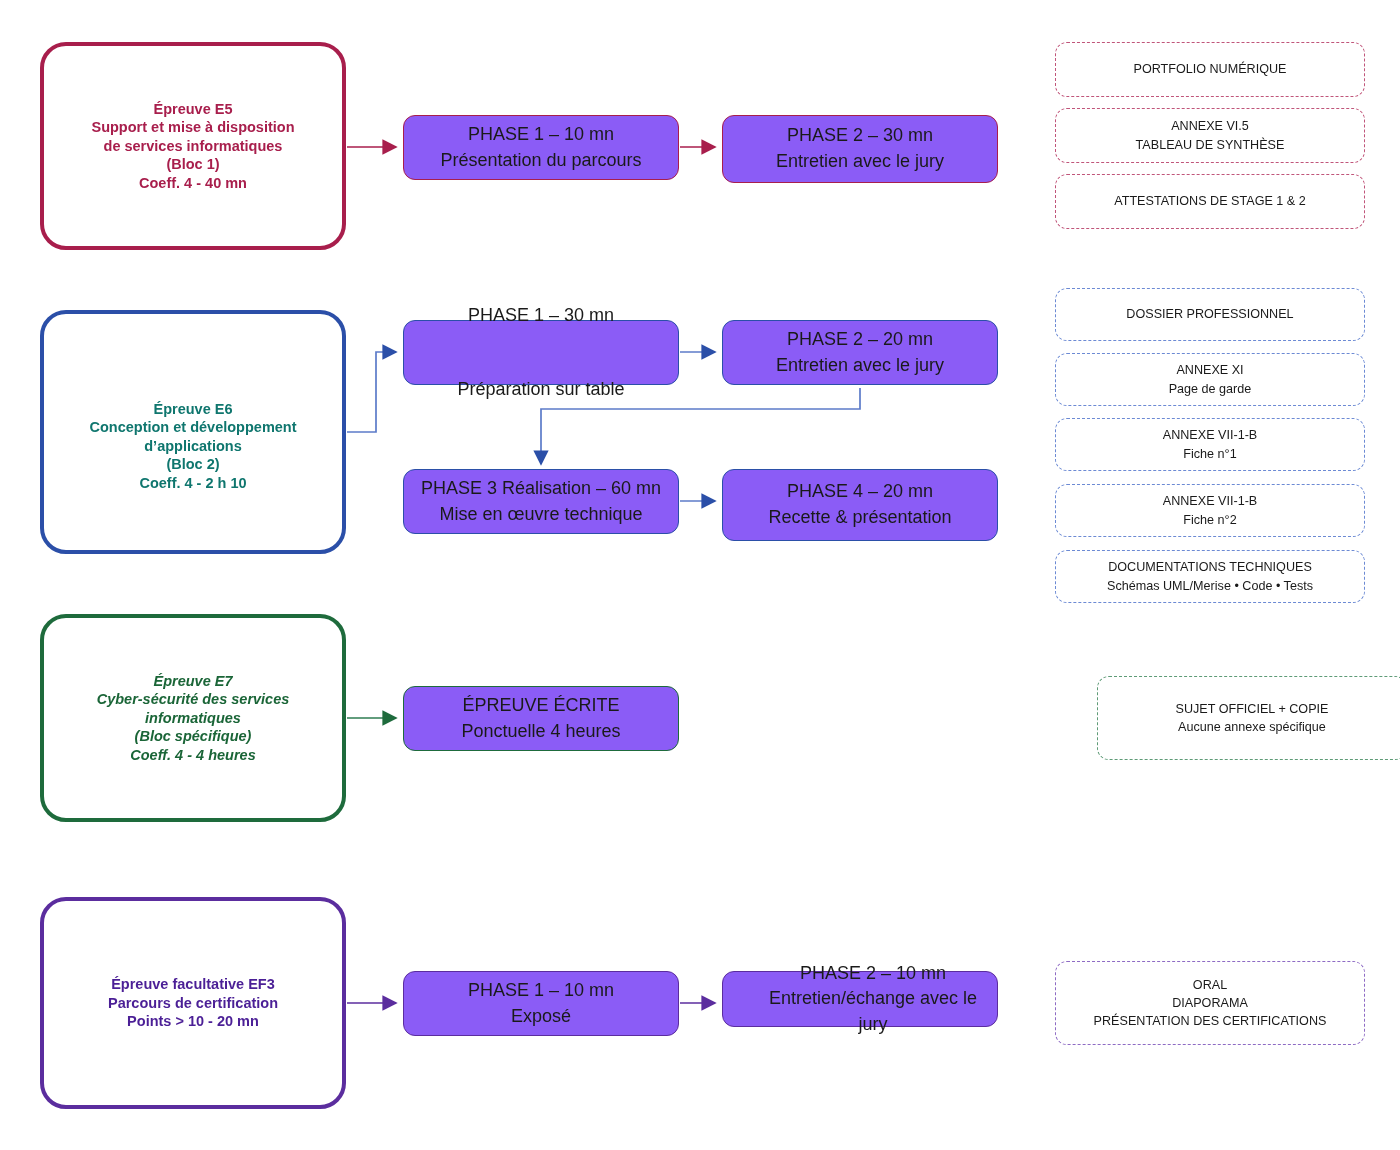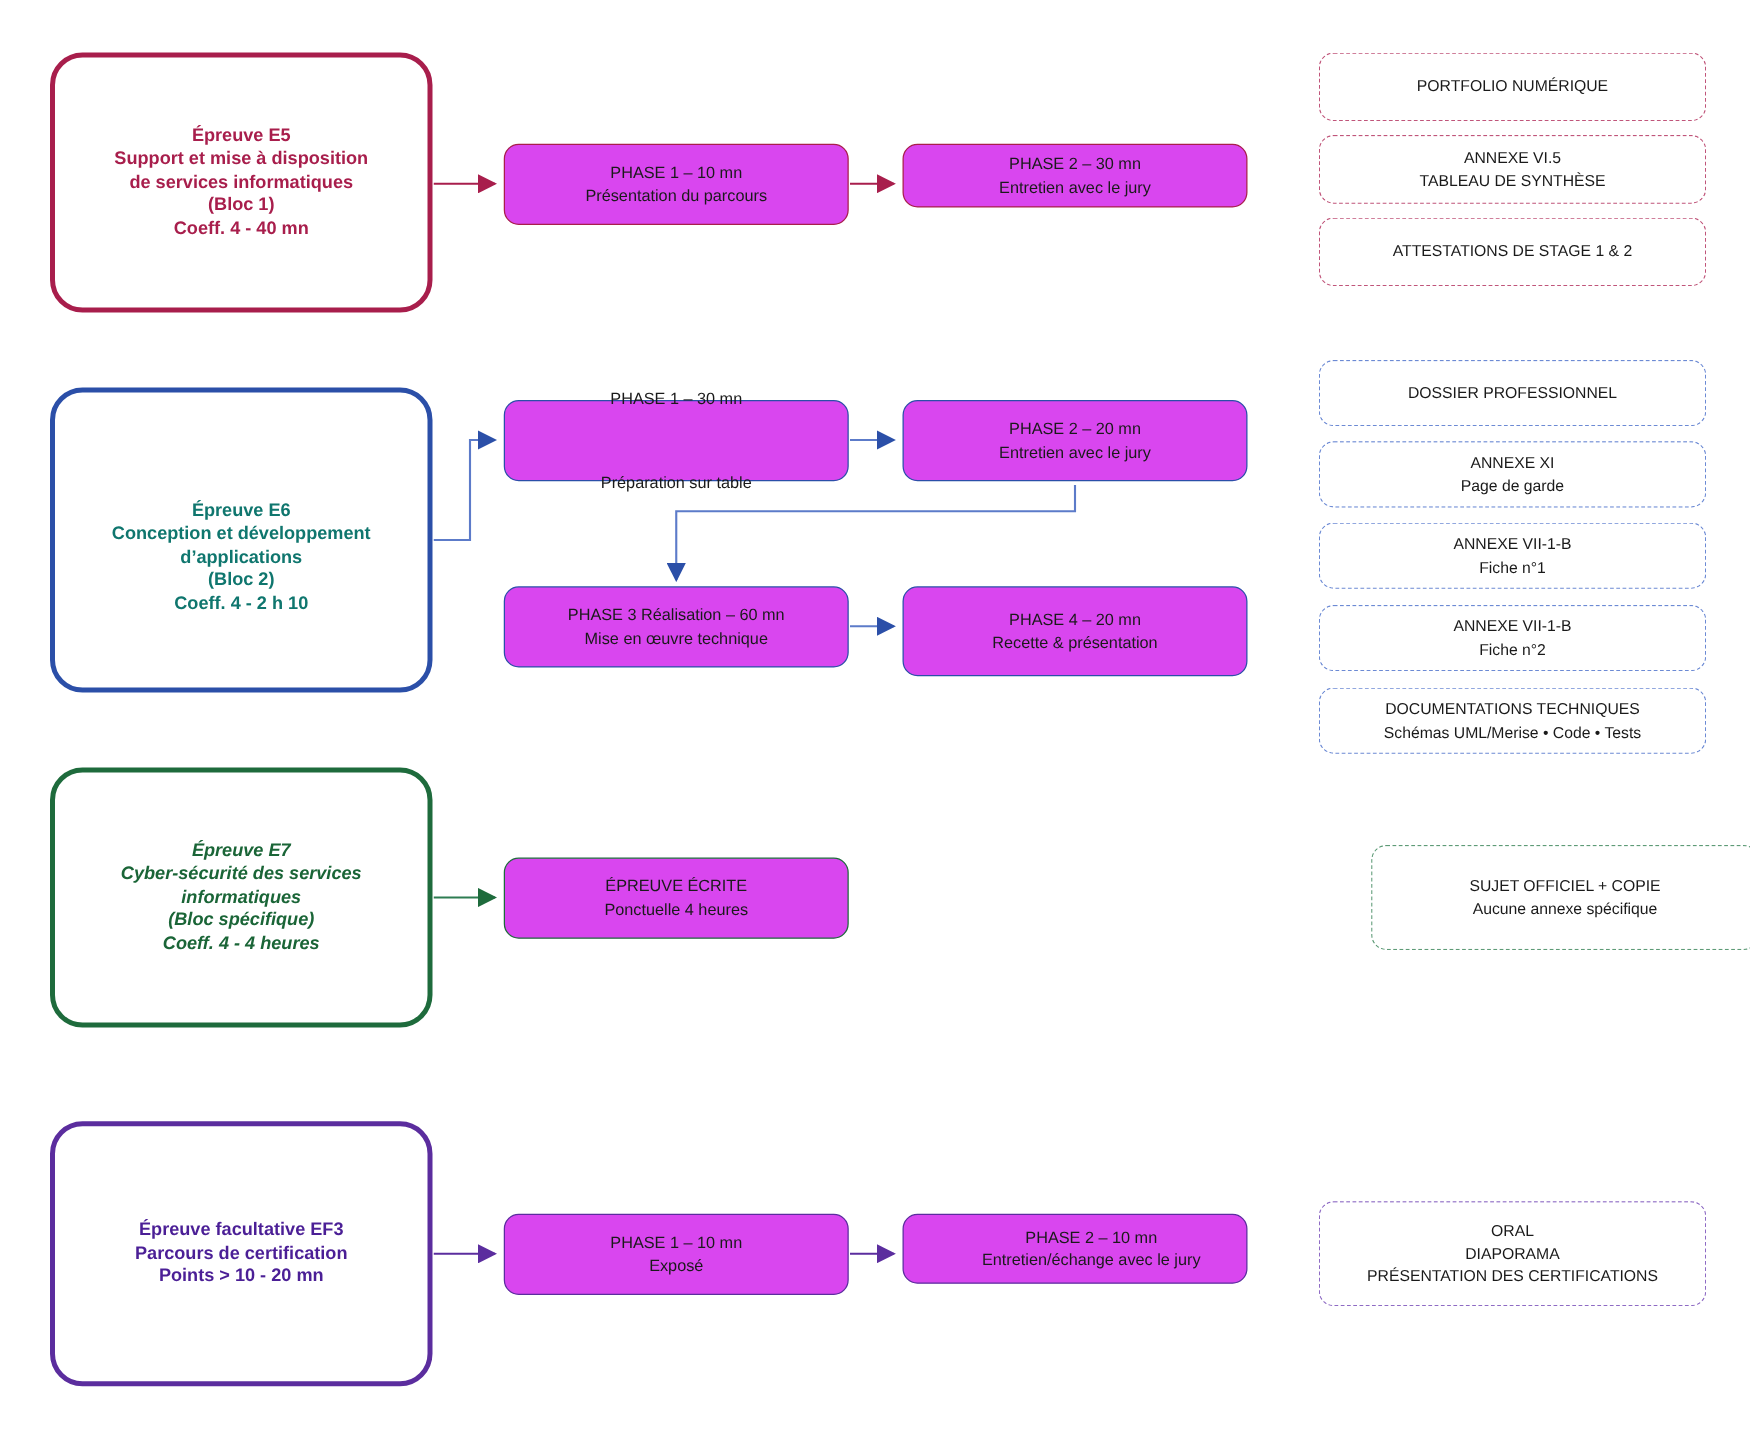--- a/index.html
+++ b/index.html
@@ -23,28 +23,28 @@
     font-size:14.5px;
     line-height:1.28;
     padding:0 16px;
   }
   .epreuve .etxt{white-space:pre-line;display:block;}
 
   
   .phase{
     position:absolute;
     box-sizing:border-box;
-    background:#d946ef;
+    background:#8b5cf6;
     border:1.6px solid #000;
     border-radius:12px;
     display:flex;flex-direction:column;
     align-items:center;justify-content:center;
     text-align:center;
     color:#1a1a1a;
-    font-size:13px;
+    font-size:18px;
     line-height:1.42;
     padding:0 10px;
   }
   .phase .l1{display:block;}
   .phase .l2{display:block;}
 
   
   .annexe{
     position:absolute;
     box-sizing:border-box;
@@ -126,21 +126,21 @@
 Support et mise à disposition
 de services informatiques
 (Bloc 1)
 Coeff. 4 - 40 mn</span>
   </div>
 
   <div class="phase c-crimson" style="left:403px;top:115px;width:276px;height:65px;">
     <span class="l1">PHASE 1 – 10 mn</span>
     <span class="l2">Présentation du parcours</span>
   </div>
-  <div class="phase c-crimson" style="left:722px;top:115px;width:276px;height:51px;">
+  <div class="phase c-crimson" style="left:722px;top:115px;width:276px;height:68px;">
     <span class="l1">PHASE 2 – 30 mn</span>
     <span class="l2">Entretien avec le jury</span>
   </div>
 
   <div class="annexe c-crimson" style="left:1055px;top:42px;width:310px;height:55px;">PORTFOLIO NUMÉRIQUE</div>
   <div class="annexe c-crimson" style="left:1055px;top:108px;width:310px;height:55px;">ANNEXE VI.5
 TABLEAU DE SYNTHÈSE</div>
   <div class="annexe c-crimson" style="left:1055px;top:174px;width:310px;height:55px;">ATTESTATIONS DE STAGE 1 &amp; 2</div>
 
   <div class="epreuve c-blue" style="left:40px;top:310px;width:306px;height:244px;">

